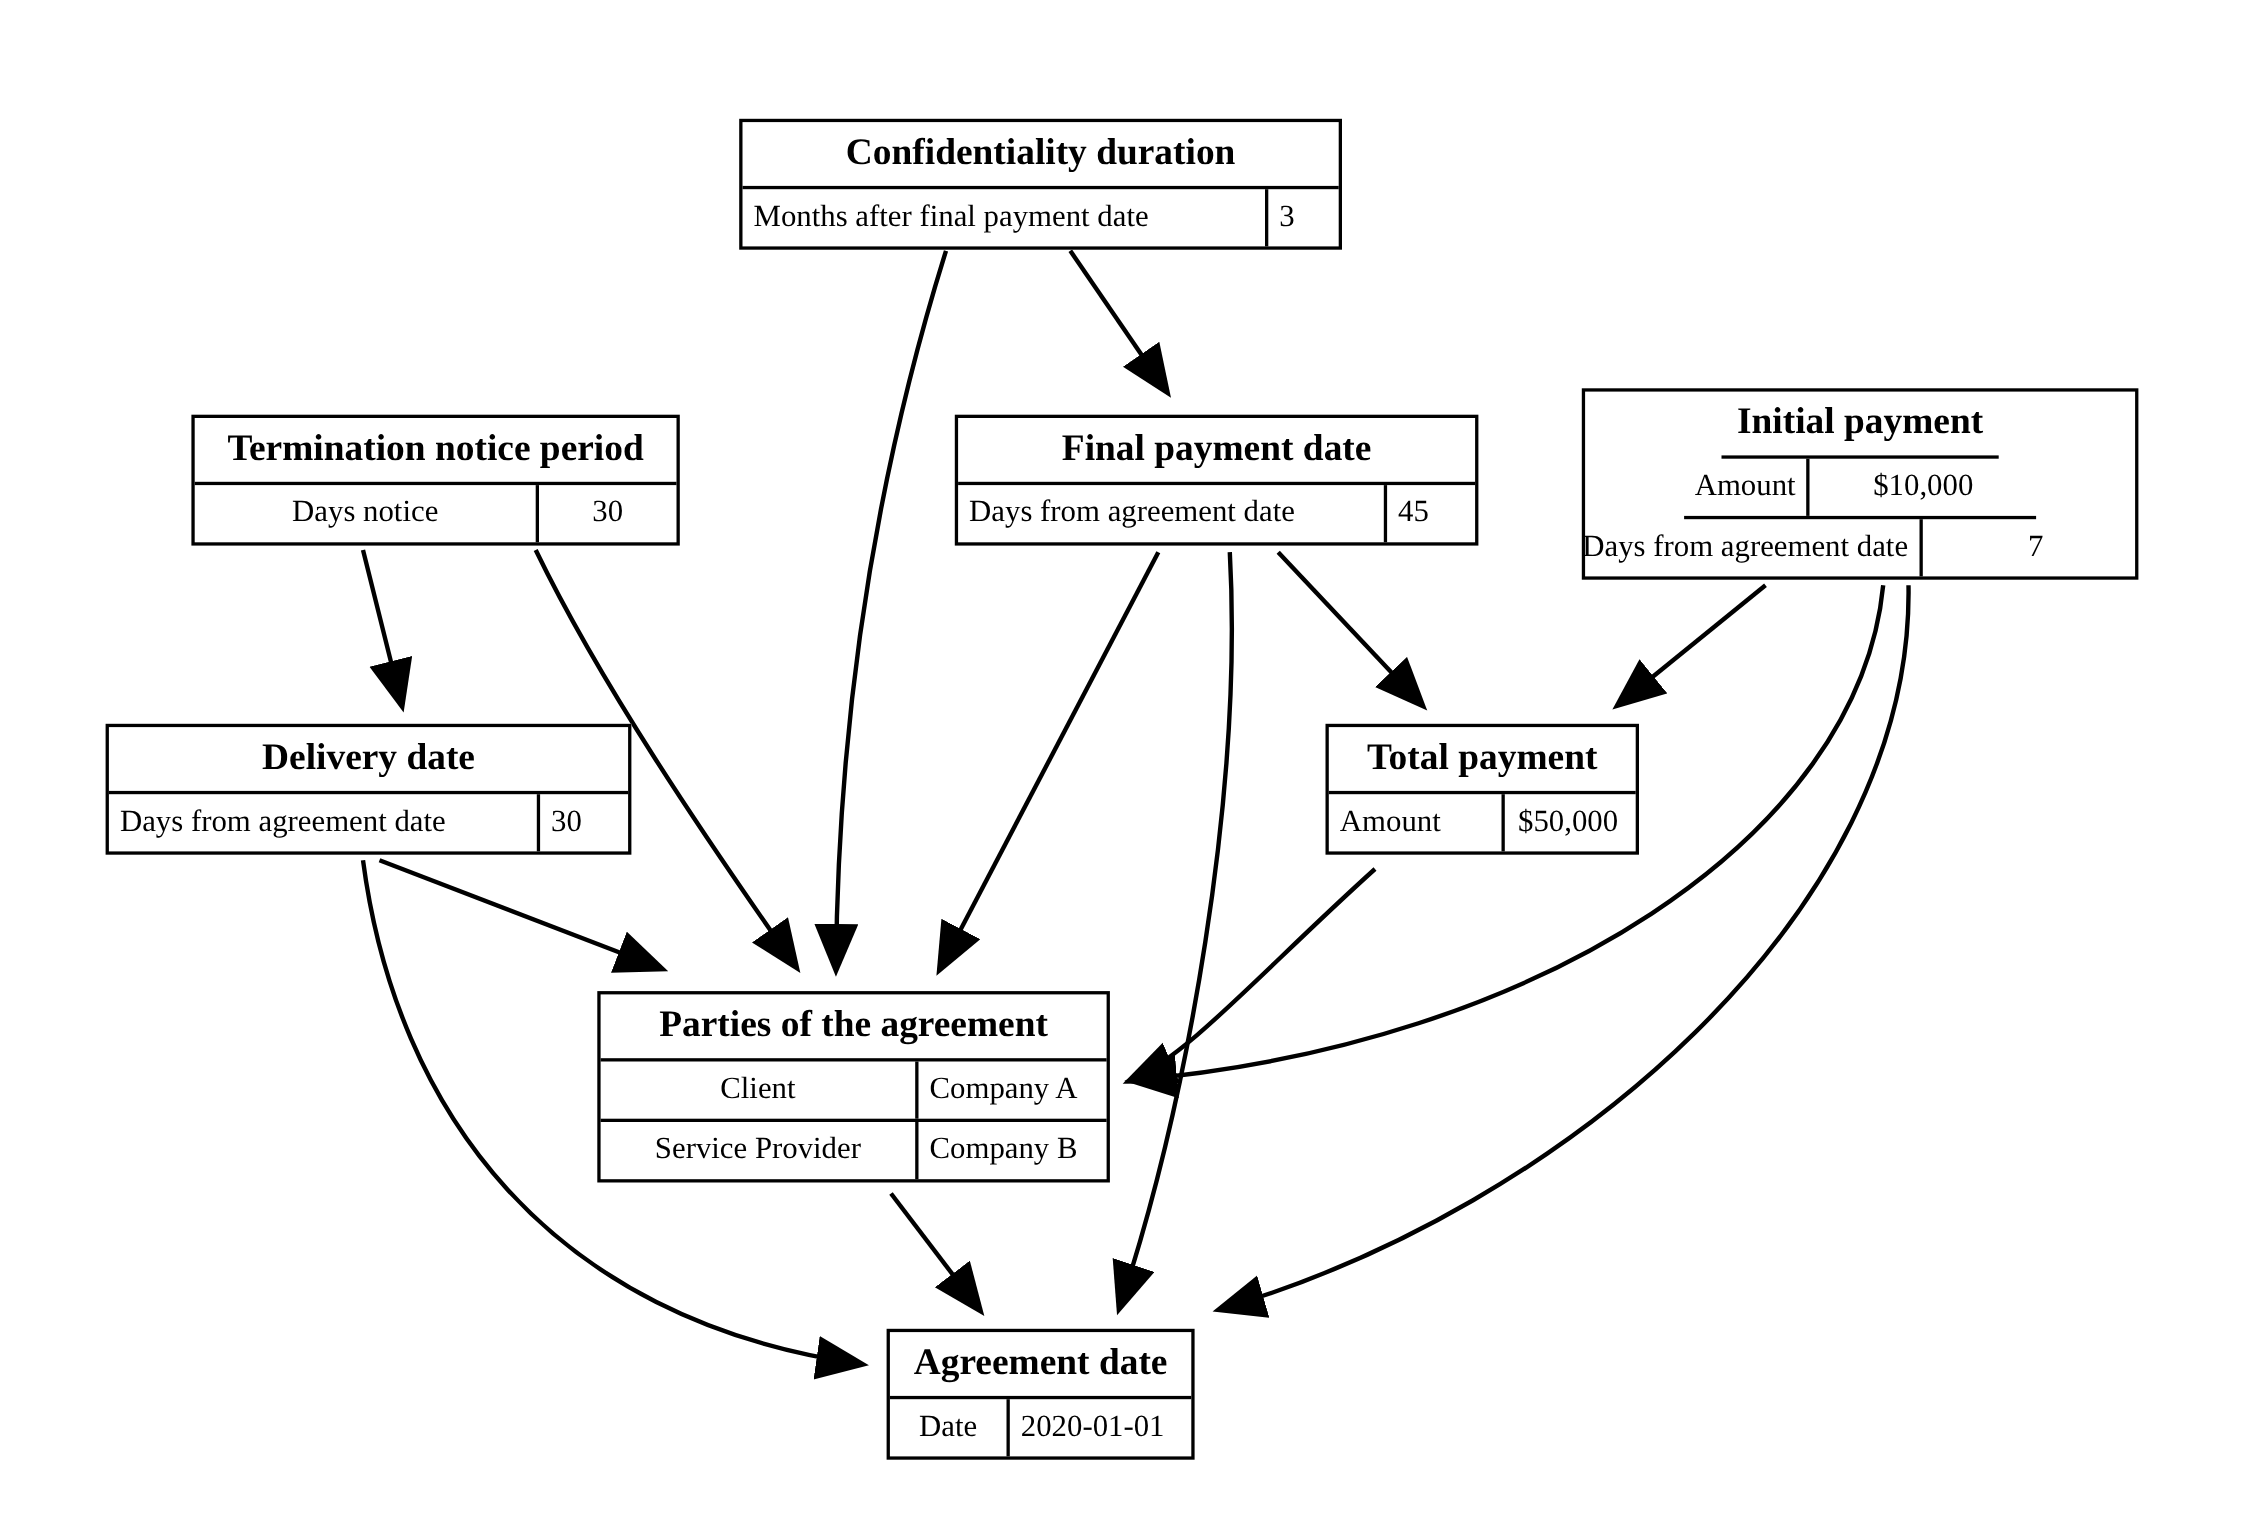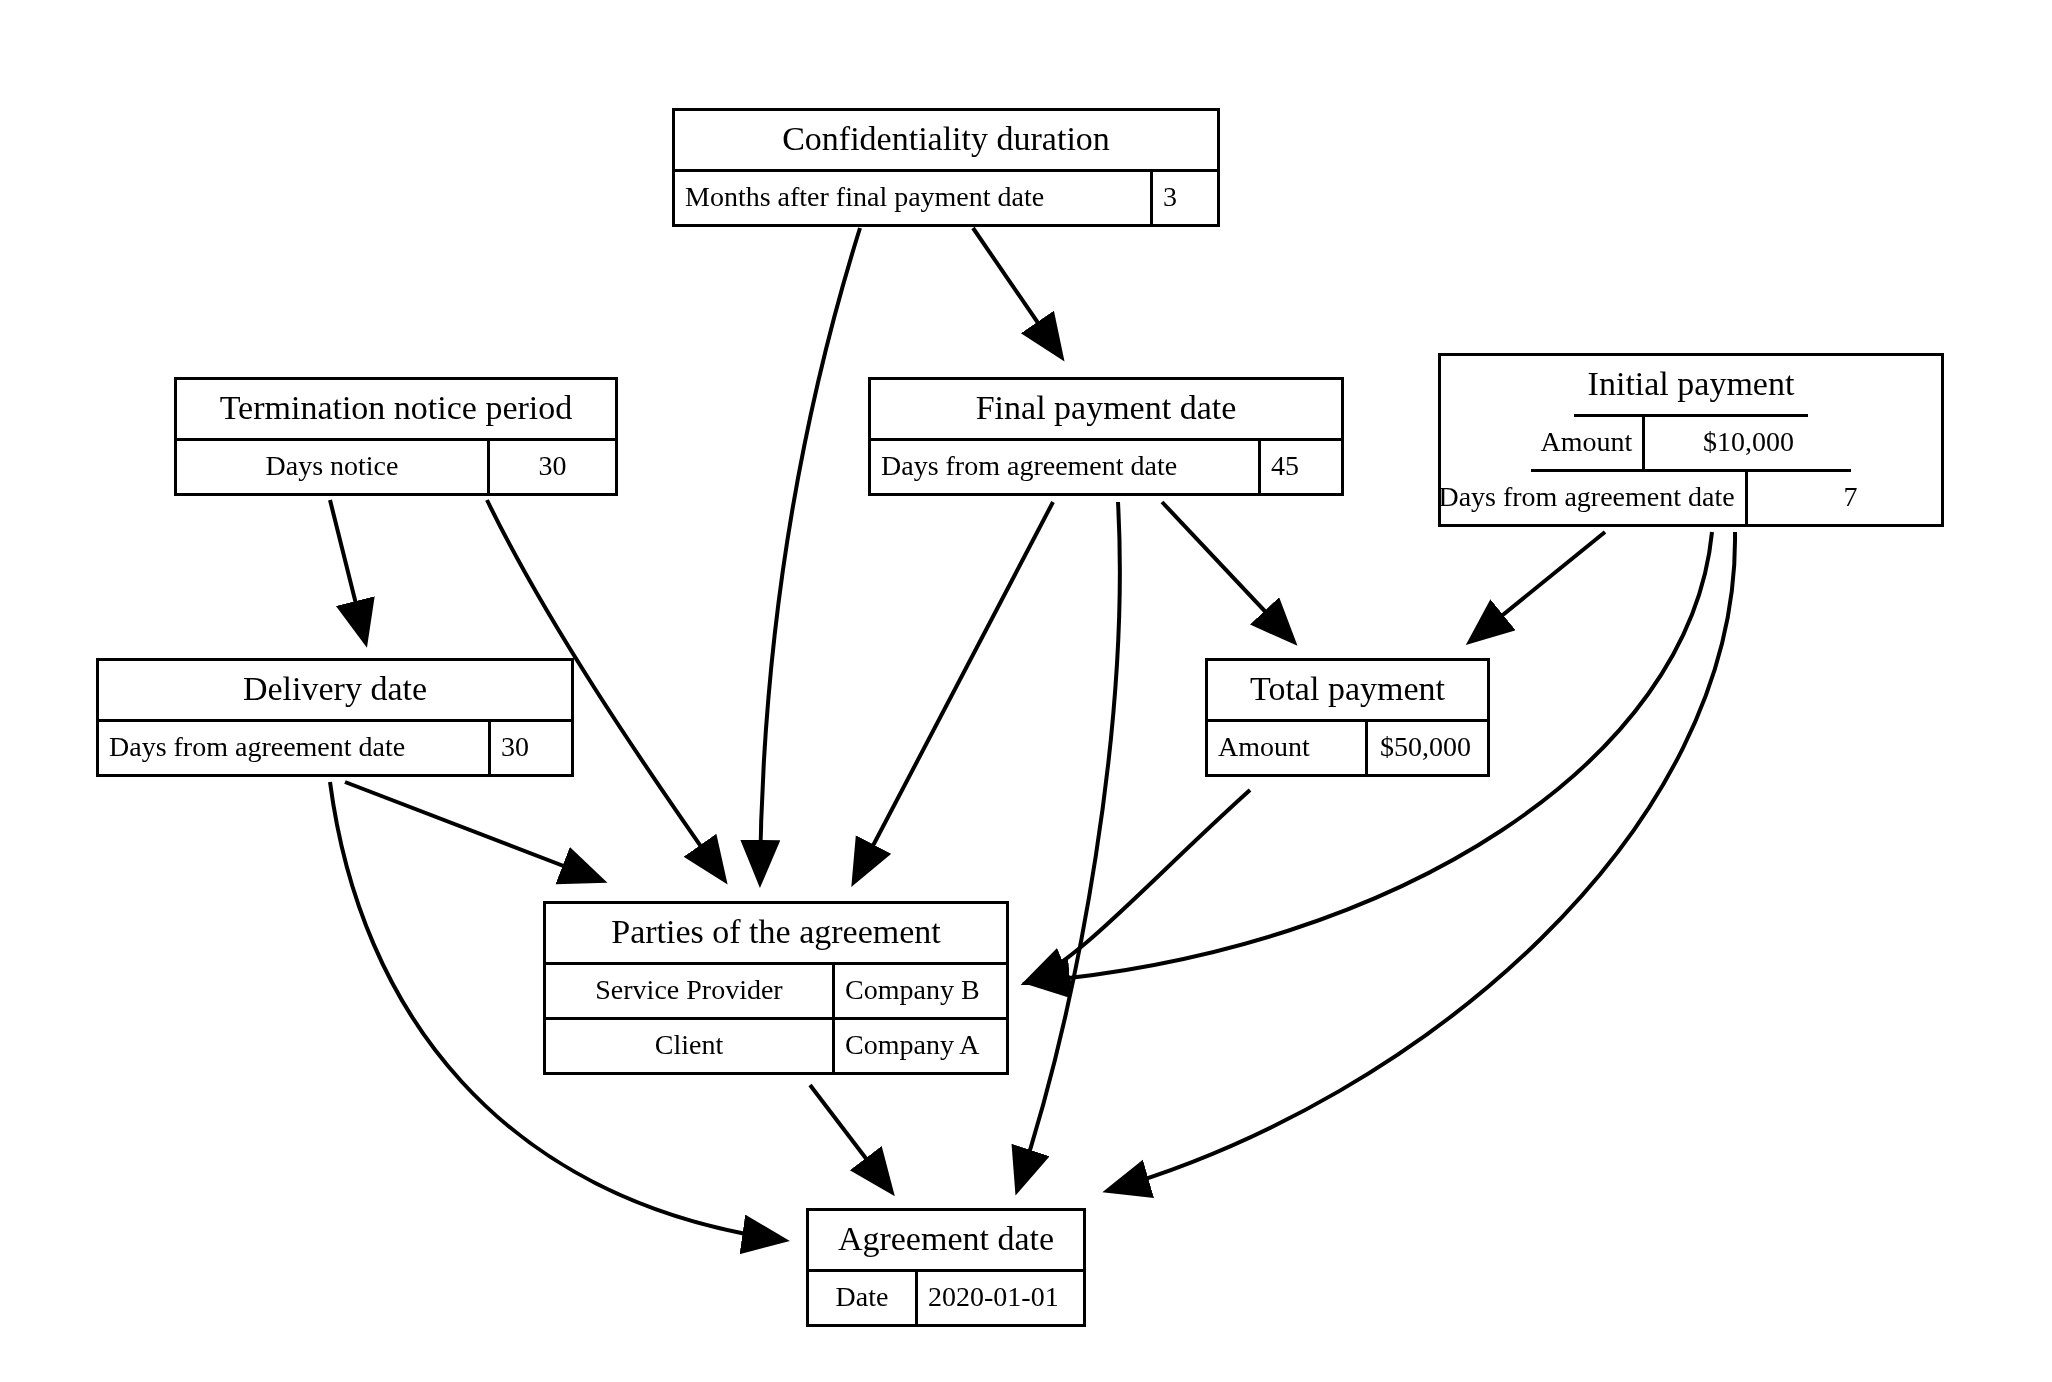--- a/index.html
+++ b/index.html
@@ -14,21 +14,21 @@
   #edges{position:absolute;left:0;top:0;width:2052px;height:1382px;pointer-events:none;}
   .node{
     position:absolute;
     box-sizing:border-box;
     border:3px solid #000000;
     background:#ffffff;
     display:flex;
     flex-direction:column;
   }
   .node-title{
-    font-weight:normal;
+    font-weight:bold;
     text-align:center;
     font-size:34px;
     line-height:1;
     padding:11px 14px 13px 14px;
     border-bottom:3px solid #000000;
     white-space:nowrap;
   }
   .row{
     display:flex;
     flex-direction:row;
@@ -171,28 +171,28 @@
   <div class="node" id="n-total-payment">
     <div class="node-title">Total payment</div>
     <div class="row r1">
       <div class="cell key">Amount</div>
       <div class="cell val">$50,000</div>
     </div>
   </div>
 
   <div class="node" id="n-parties">
     <div class="node-title">Parties of the agreement</div>
+    <div class="row r1">
+      <div class="cell key">Client</div>
+      <div class="cell val">Company A</div>
+    </div>
     <div class="row r2">
       <div class="cell key">Service Provider</div>
       <div class="cell val">Company B</div>
     </div>
-    <div class="row r1">
-      <div class="cell key">Client</div>
-      <div class="cell val">Company A</div>
-    </div>
   </div>
 
   <div class="node" id="n-agreement-date">
     <div class="node-title">Agreement date</div>
     <div class="row r1">
       <div class="cell key">Date</div>
       <div class="cell val">2020-01-01</div>
     </div>
   </div>
 

